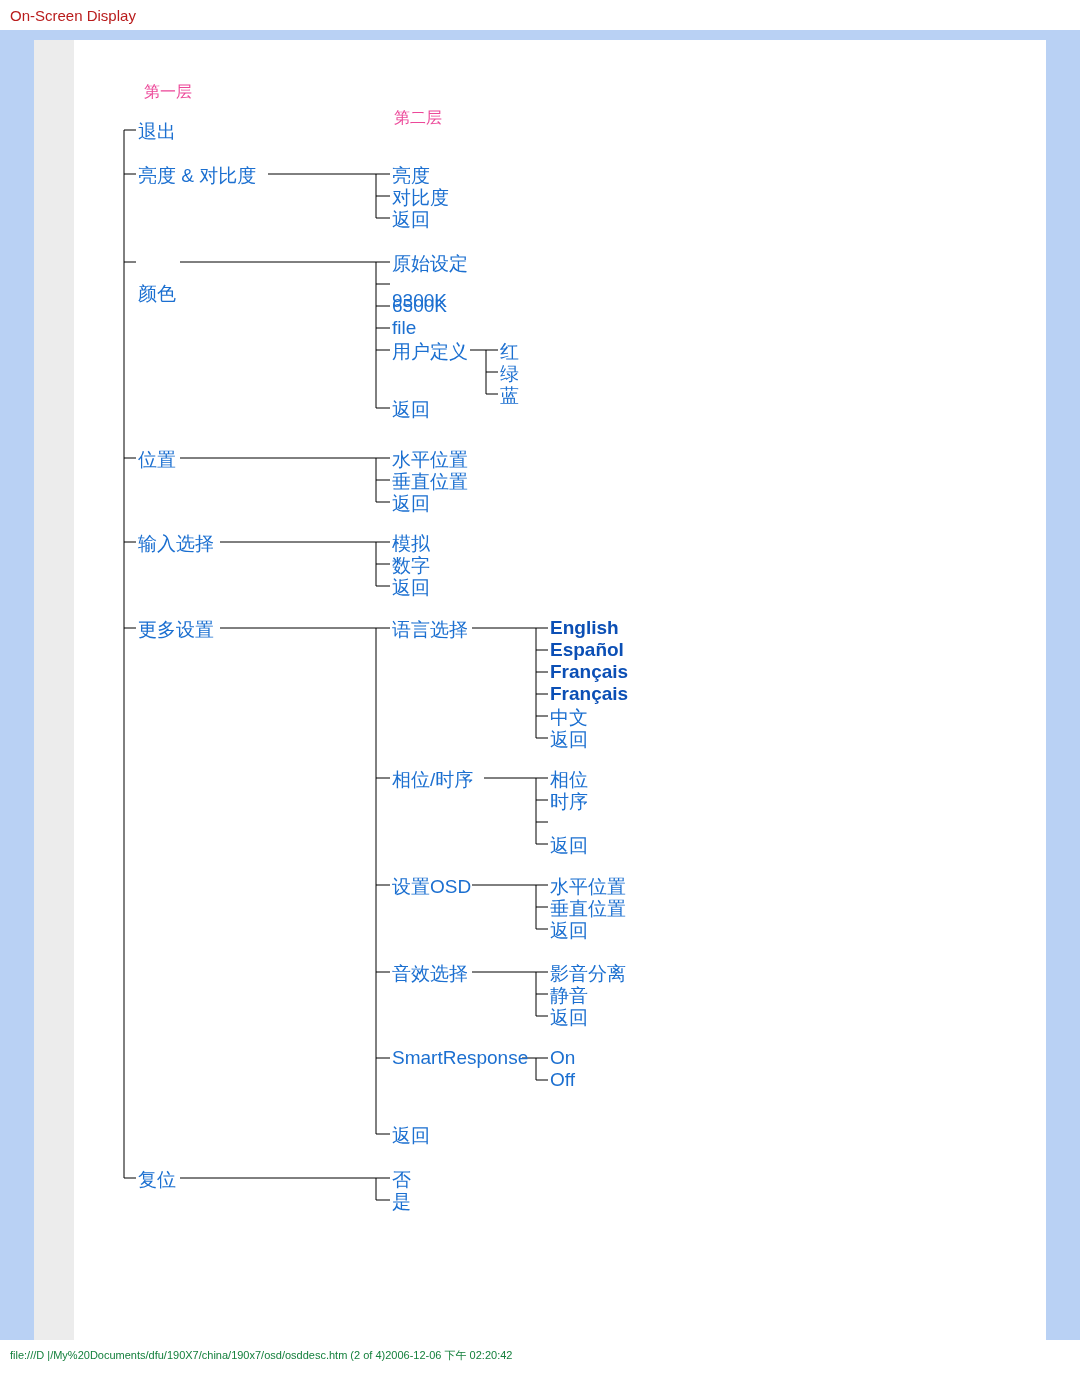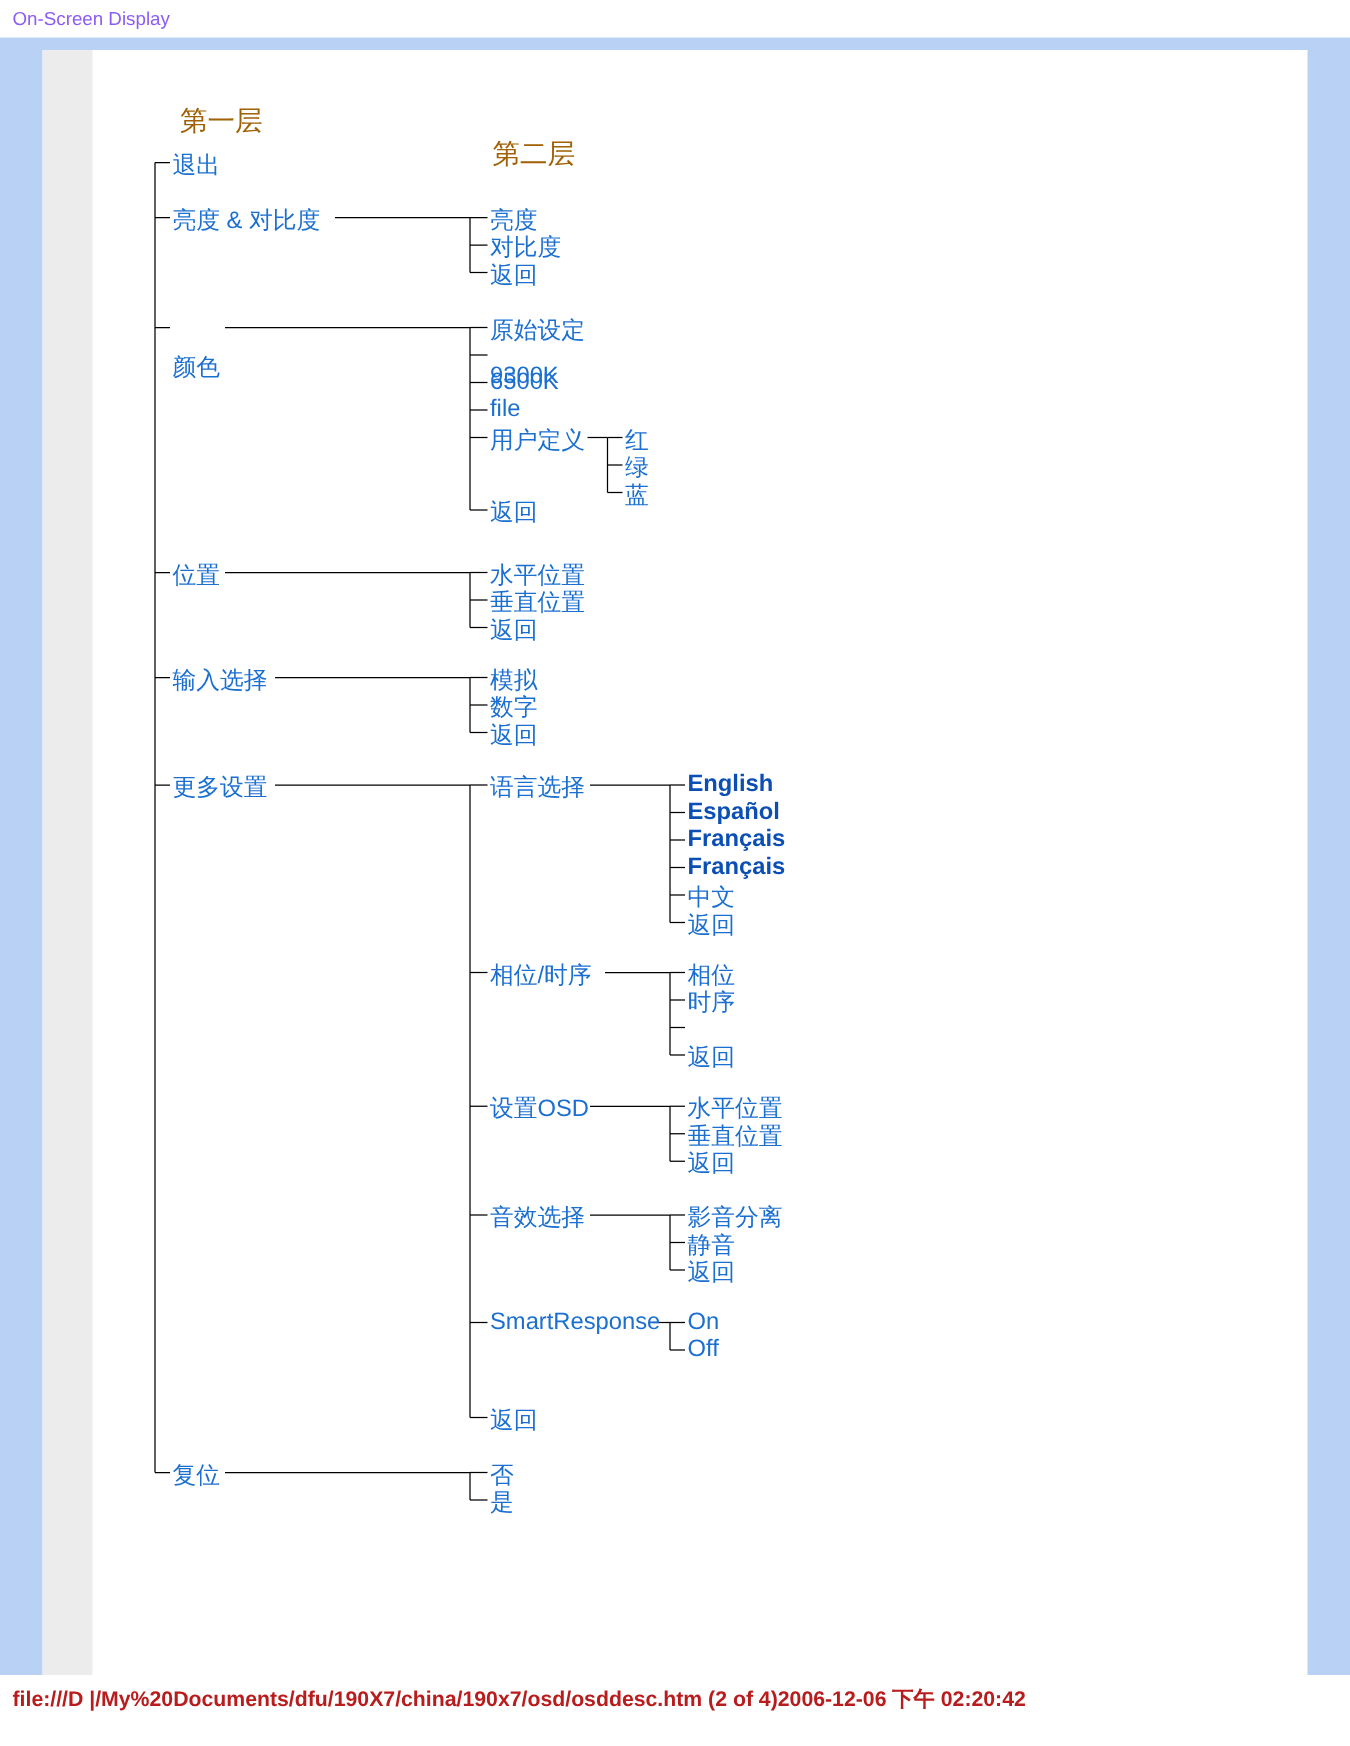--- a/index.html
+++ b/index.html
@@ -1,29 +1,29 @@
 <!DOCTYPE html>
 <html><head>
 <meta charset="utf-8">
 <style>
   html,body{margin:0;padding:0;background:#fff;font-family:"Segoe UI",Arial,sans-serif;}
   body{width:1080px;}
   .page{width:1080px;box-sizing:border-box;}
-  .hdr{font-size:15px;color:#8b5cf6;padding:7px 0 6px 10px;}
+  .hdr{font-size:15px;color:#b91c1c;padding:7px 0 6px 10px;}
   .blueframe{background:#b9d1f4;padding:10px 10px 0 10px;box-sizing:border-box;}
   .paper{background:#fff;margin:0 24px 0 24px;padding:0;position:relative;height:1300px;overflow:hidden;}
   .grayspine{position:absolute;left:0;top:0;width:40px;height:100%;background:#ececec;}
   .content{position:absolute;left:40px;top:0;right:0;bottom:0;}
   .title{position:absolute;left:56px;top:6px;font-style:italic;font-weight:600;font-size:22px;color:#222;}
-  .colhdr{position:absolute;font-size:22px;color:#a16207;font-weight:500;}
+  .colhdr{position:absolute;font-size:16px;color:#ec4899;font-weight:500;}
   .lbl{position:absolute;font-size:19px;color:#1b6fd0;white-space:nowrap;}
   .bold{font-weight:700;color:#0b4fb5;}
   svg{position:absolute;left:0;top:0;}
   svg line{stroke:#000;stroke-width:1;}
-  .footer{font-size:17px;color:#b91c1c;padding:8px 10px;font-weight:bold;}
+  .footer{font-size:11px;color:#15803d;padding:8px 10px;}
 </style>
 </head>
 <body>
 
 <div class="page">
   <div class="hdr">On-Screen Display</div>
   <div class="blueframe">
     <div class="paper">
       <div class="grayspine"></div>
       <div class="content">

